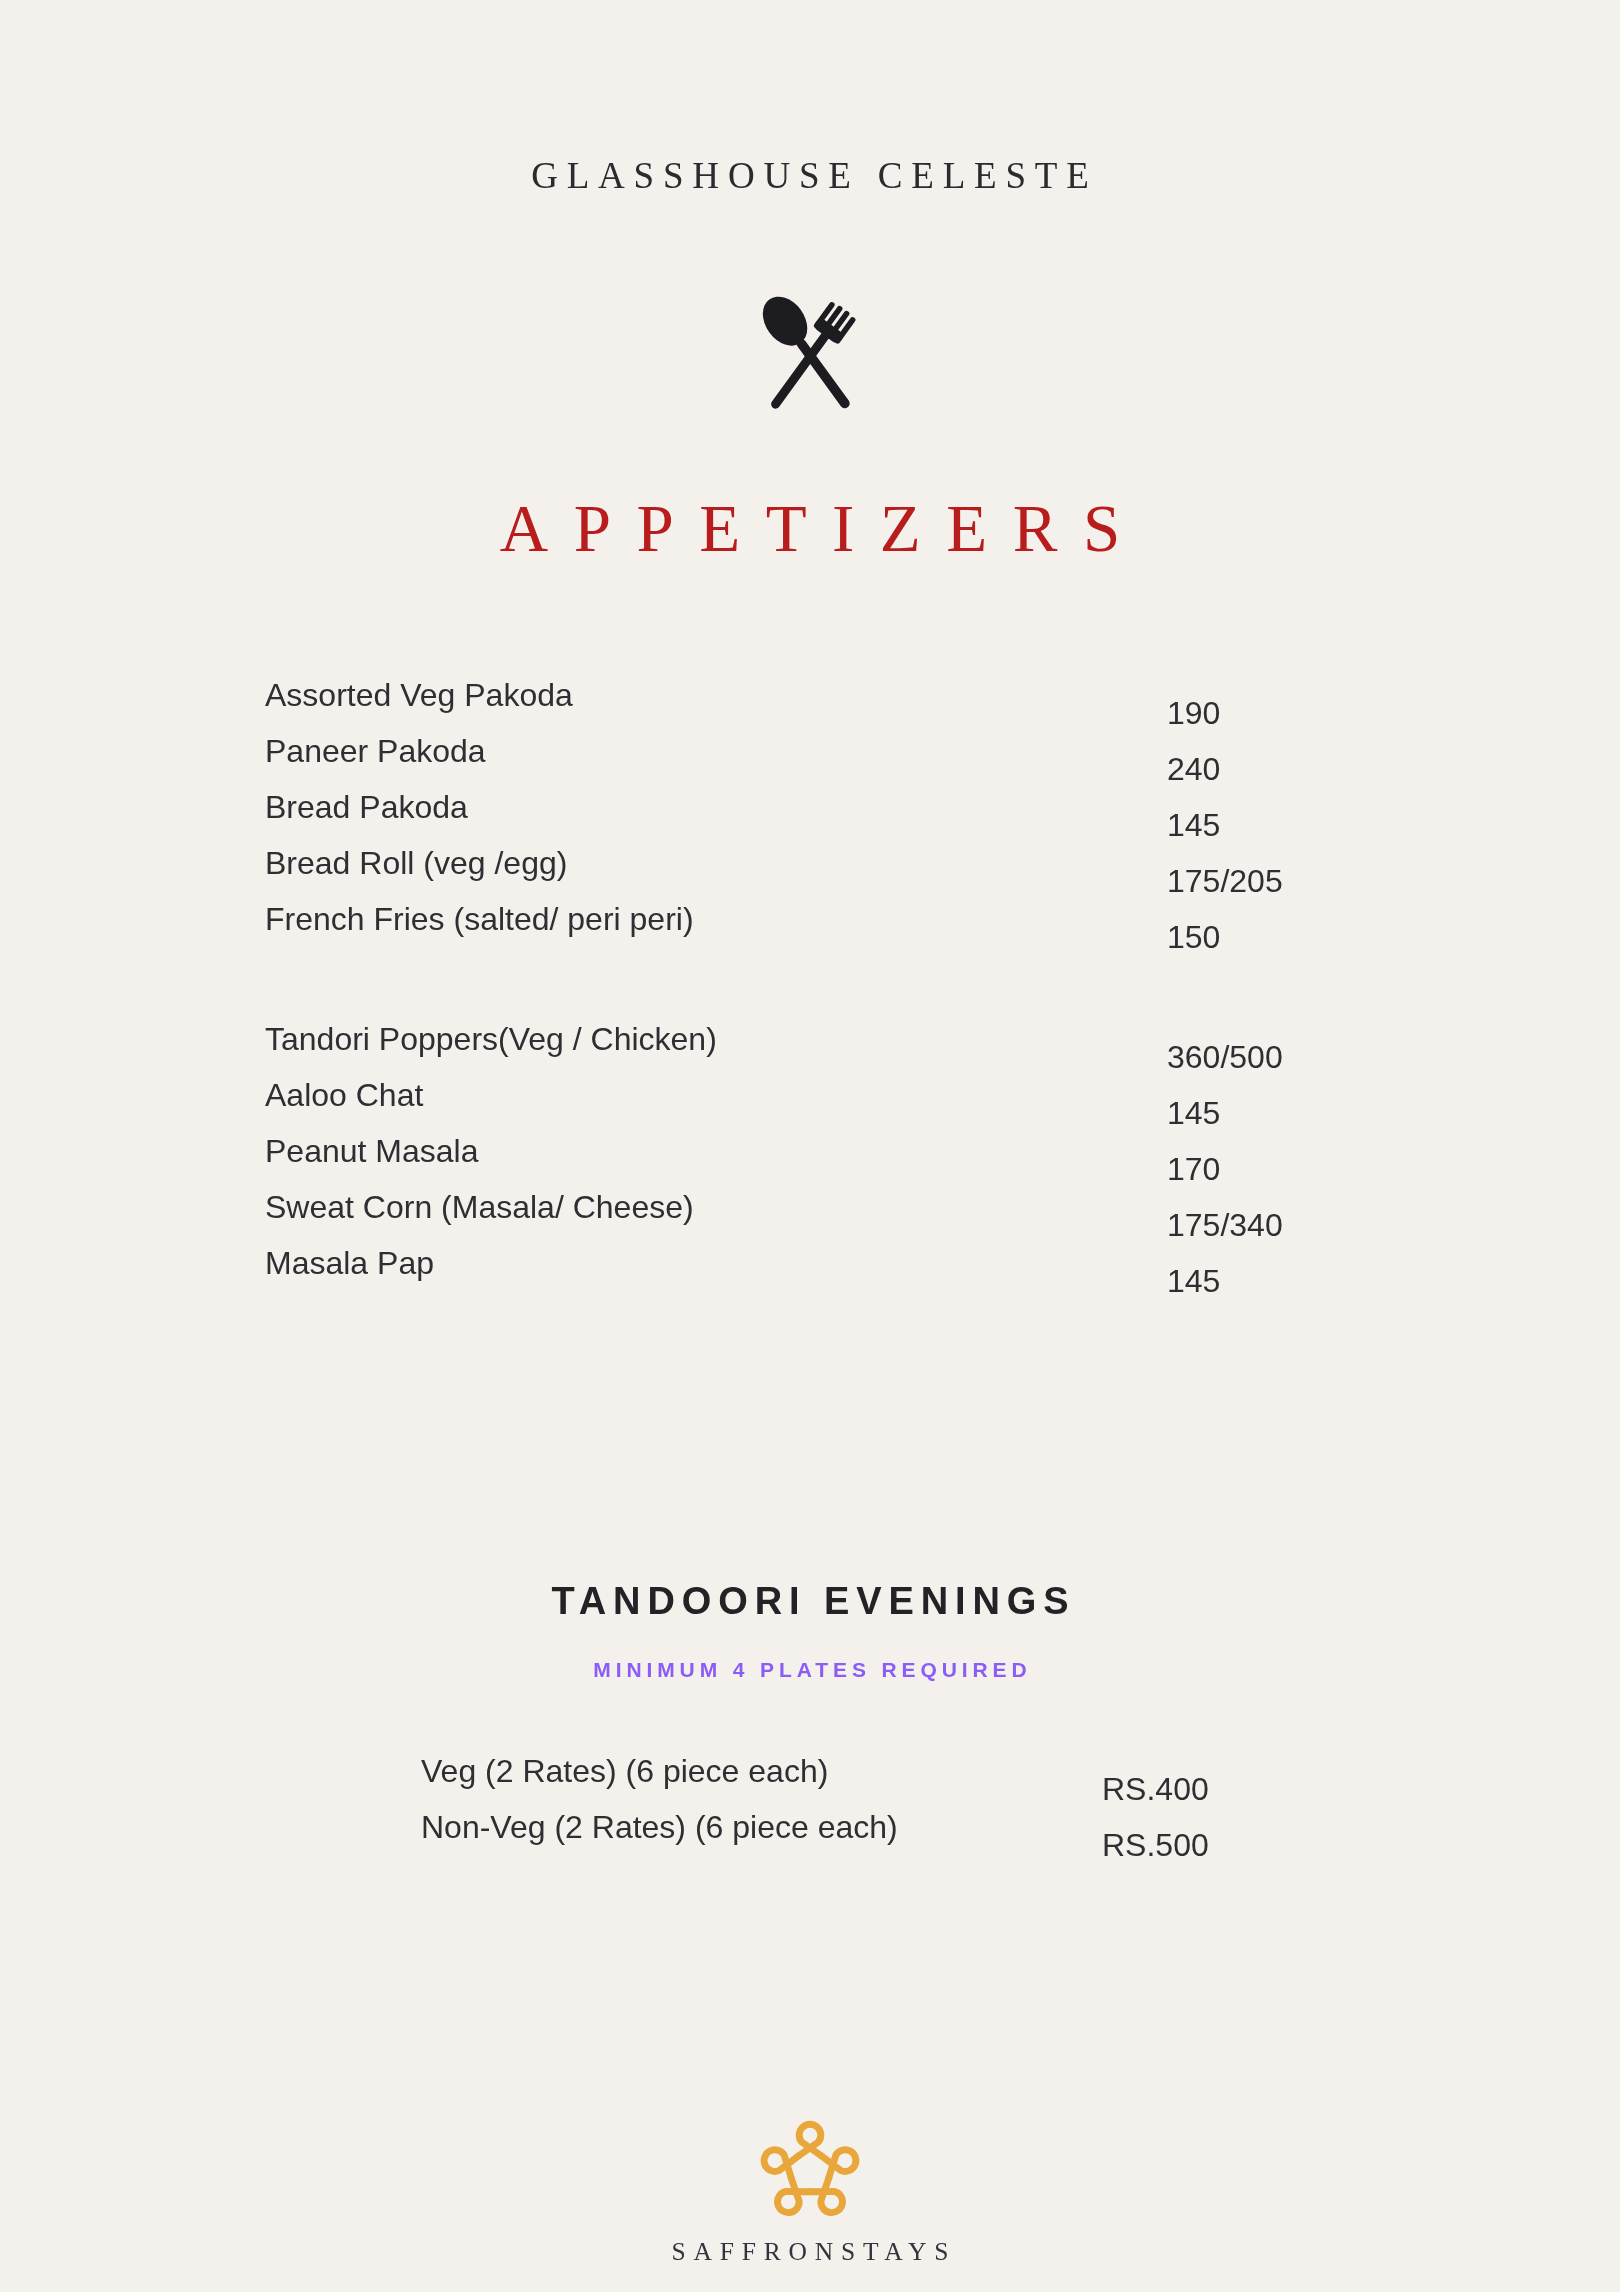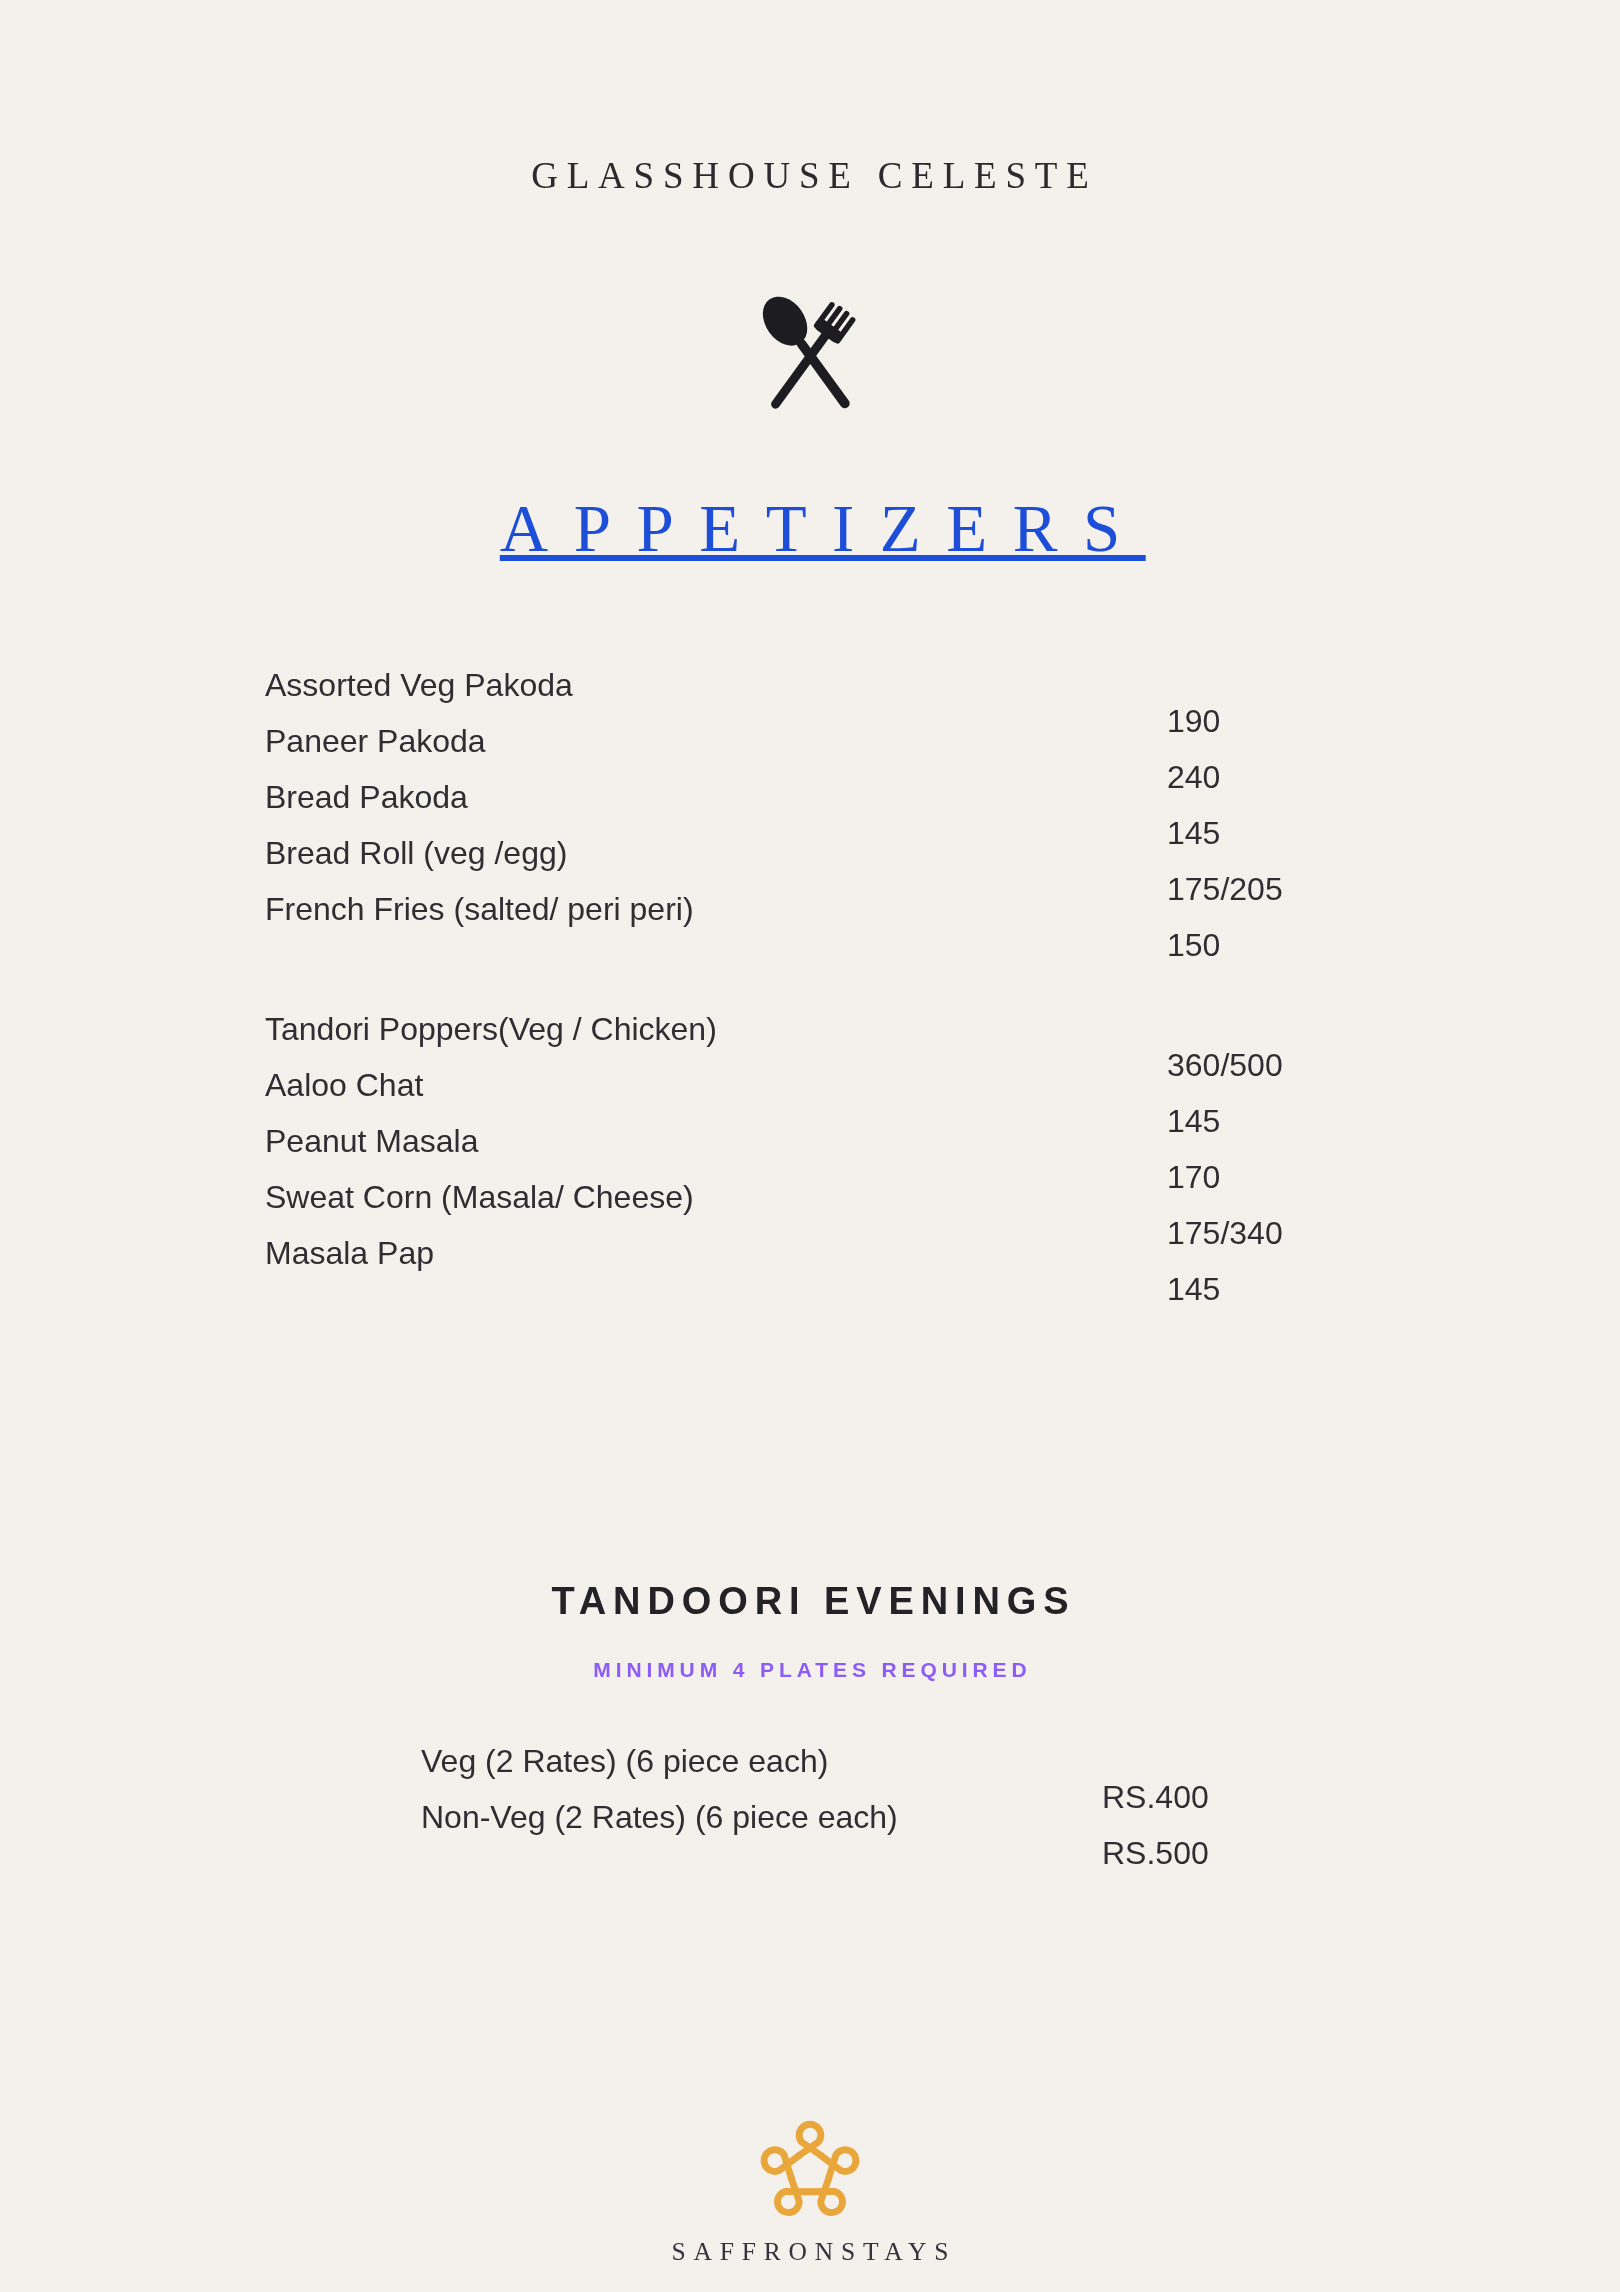--- a/index.html
+++ b/index.html
@@ -27,29 +27,28 @@
   .cutlery-wrap{
     top:276px;left:50%;transform:translateX(-50%);
   }
   .appetizers-title{
     top:490px;
     font-family:"Liberation Serif",serif;
     font-size:67px;
     font-weight:400;
     letter-spacing:25.5px;
     text-indent:25.5px;
-    color:#1d4ed8;
-    text-decoration:underline;
+    color:#b91c1c;
   }
 
   .menu{
     top:667px;left:265px;width:1091px;
   }
   .menu-row{
-    display:flex;height:56px;
+    display:flex;align-items:center;height:56px;
     font-size:32px;font-weight:500;color:#2f2e33;
   }
   .menu-row .nm{width:902px;flex:none;}
   .menu-row .pr{flex:none;margin-top:36px;}
   .group-gap{height:64px;}
 
   .tandoori-title{
     top:1580px;
     font-size:38px;font-weight:700;letter-spacing:6.9px;text-indent:6.9px;
     color:#232227;

